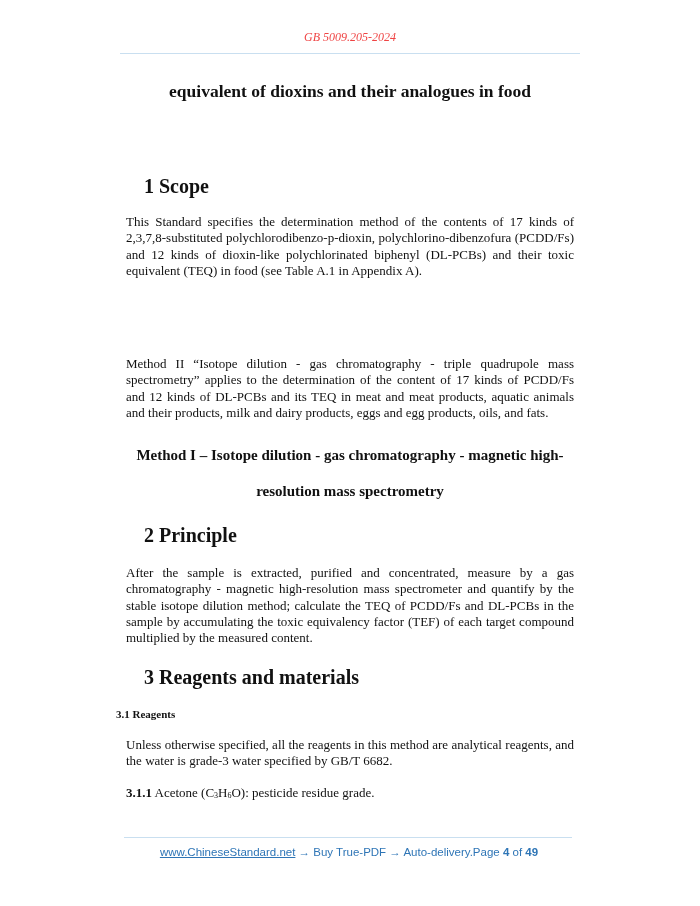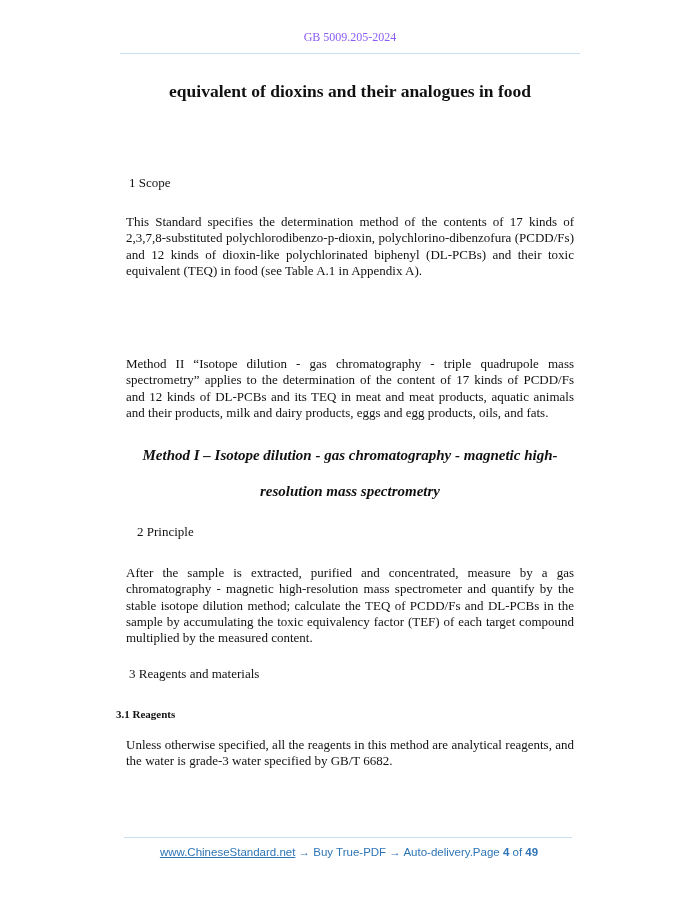--- a/index.html
+++ b/index.html
@@ -19,43 +19,44 @@
       position: absolute;
       left: 0; top: 0;
       width: 700px; height: 906px;
     }
     .header {
       position: absolute;
       left: 120px; width: 460px;
       top: 30px;
       text-align: center;
       font-size: 12px;
-      color: #8b5cf6;
+      color: #ef4444;
+      font-style: italic;
     }
     .header-rule {
       position: absolute;
       left: 120px; width: 460px;
       top: 53px;
       height: 1px;
       background: #c9dff0;
     }
     .doc-title {
       position: absolute;
       left: 126px; width: 448px;
       top: 74px;
       text-align: center;
       font-weight: bold;
       font-size: 17.5px;
       line-height: 35px;
     }
     .h1 {
       position: absolute;
-      left: 129px;
-      font-weight: normal;
-      font-size: 13px;
+      left: 144px;
+      font-weight: bold;
+      font-size: 20px;
     }
     .h2 {
       position: absolute;
       left: 116px;
       font-weight: bold;
       font-size: 11px;
     }
     .para {
       position: absolute;
       left: 126px;
@@ -64,21 +65,20 @@
       line-height: 16.3px;
       text-align: justify;
     }
     .method-title {
       position: absolute;
       left: 126px; width: 448px;
       text-align: center;
       font-weight: bold;
       font-size: 15px;
       line-height: 36px;
-      font-style: italic;
     }
     .bold { font-weight: bold; }
     sub { font-size: 8px; vertical-align: -1px; }
     .footer-rule {
       position: absolute;
       left: 124px; width: 448px;
       top: 837px;
       height: 1px;
       background: #c9dff0;
     }
@@ -113,30 +113,31 @@
   <div class="h1" style="top:175px;">1 Scope</div>
 
   <div class="para" style="top:214px;">This Standard specifies the determination method of the contents of 17 kinds of 2,3,7,8-substituted polychlorodibenzo-p-dioxin, polychlorino-dibenzofura (PCDD/Fs) and 12 kinds of dioxin-like polychlorinated biphenyl (DL-PCBs) and their toxic equivalent (TEQ) in food (see Table A.1 in Appendix A).</div>
   <div class="para" style="top:356px;">Method II “Isotope dilution - gas chromatography - triple quadrupole mass spectrometry” applies to the determination of the content of 17 kinds of PCDD/Fs and 12 kinds of DL-PCBs and its TEQ in meat and meat products, aquatic animals and their products, milk and dairy products, eggs and egg products, oils, and fats.</div>
 
   <div class="method-title" style="top:437px;">
     <div>Method I – Isotope dilution - gas chromatography - magnetic high-</div>
     <div>resolution mass spectrometry</div>
   </div>
 
-  <div class="h1" style="top:524px;margin-left:8px;">2 Principle</div>
+  <div class="h1" style="top:524px;">2 Principle</div>
 
   <div class="para" style="top:565px;">After the sample is extracted, purified and concentrated, measure by a gas chromatography - magnetic high-resolution mass spectrometer and quantify by the stable isotope dilution method; calculate the TEQ of PCDD/Fs and DL-PCBs in the sample by accumulating the toxic equivalency factor (TEF) of each target compound multiplied by the measured content.</div>
 
   <div class="h1" style="top:666px;">3 Reagents and materials</div>
 
   <div class="h2" style="top:708px;">3.1 Reagents</div>
 
   <div class="para" style="top:737px;">Unless otherwise specified, all the reagents in this method are analytical reagents, and the water is grade-3 water specified by GB/T 6682.</div>
 
+  <div class="para" style="top:785px;"><span class="bold">3.1.1</span><span> Acetone (C</span><sub>3</sub><span>H</span><sub>6</sub><span>O): pesticide residue grade.</span></div>
 
   <div class="footer-rule"></div>
 
   <div class="footer">
     <div>
       <a>www.ChineseStandard.net</a><span> → Buy True-PDF → Auto-delivery.</span>
     </div>
     <div class="pg">
       <span>Page</span>
       <b>4</b>

